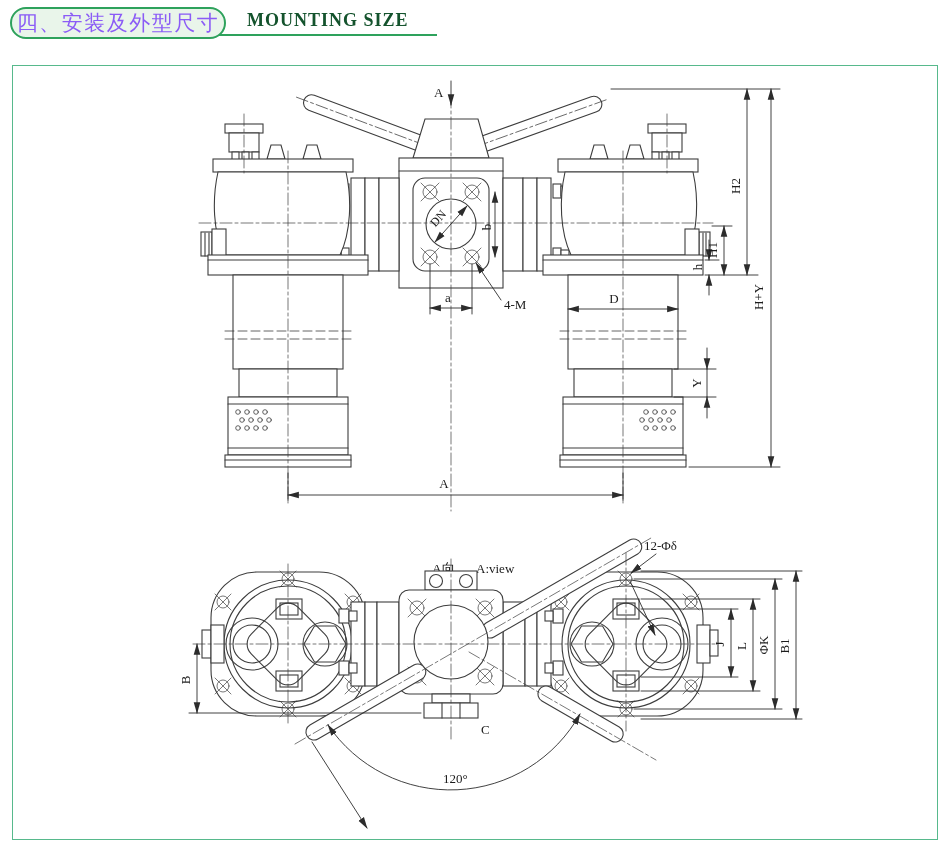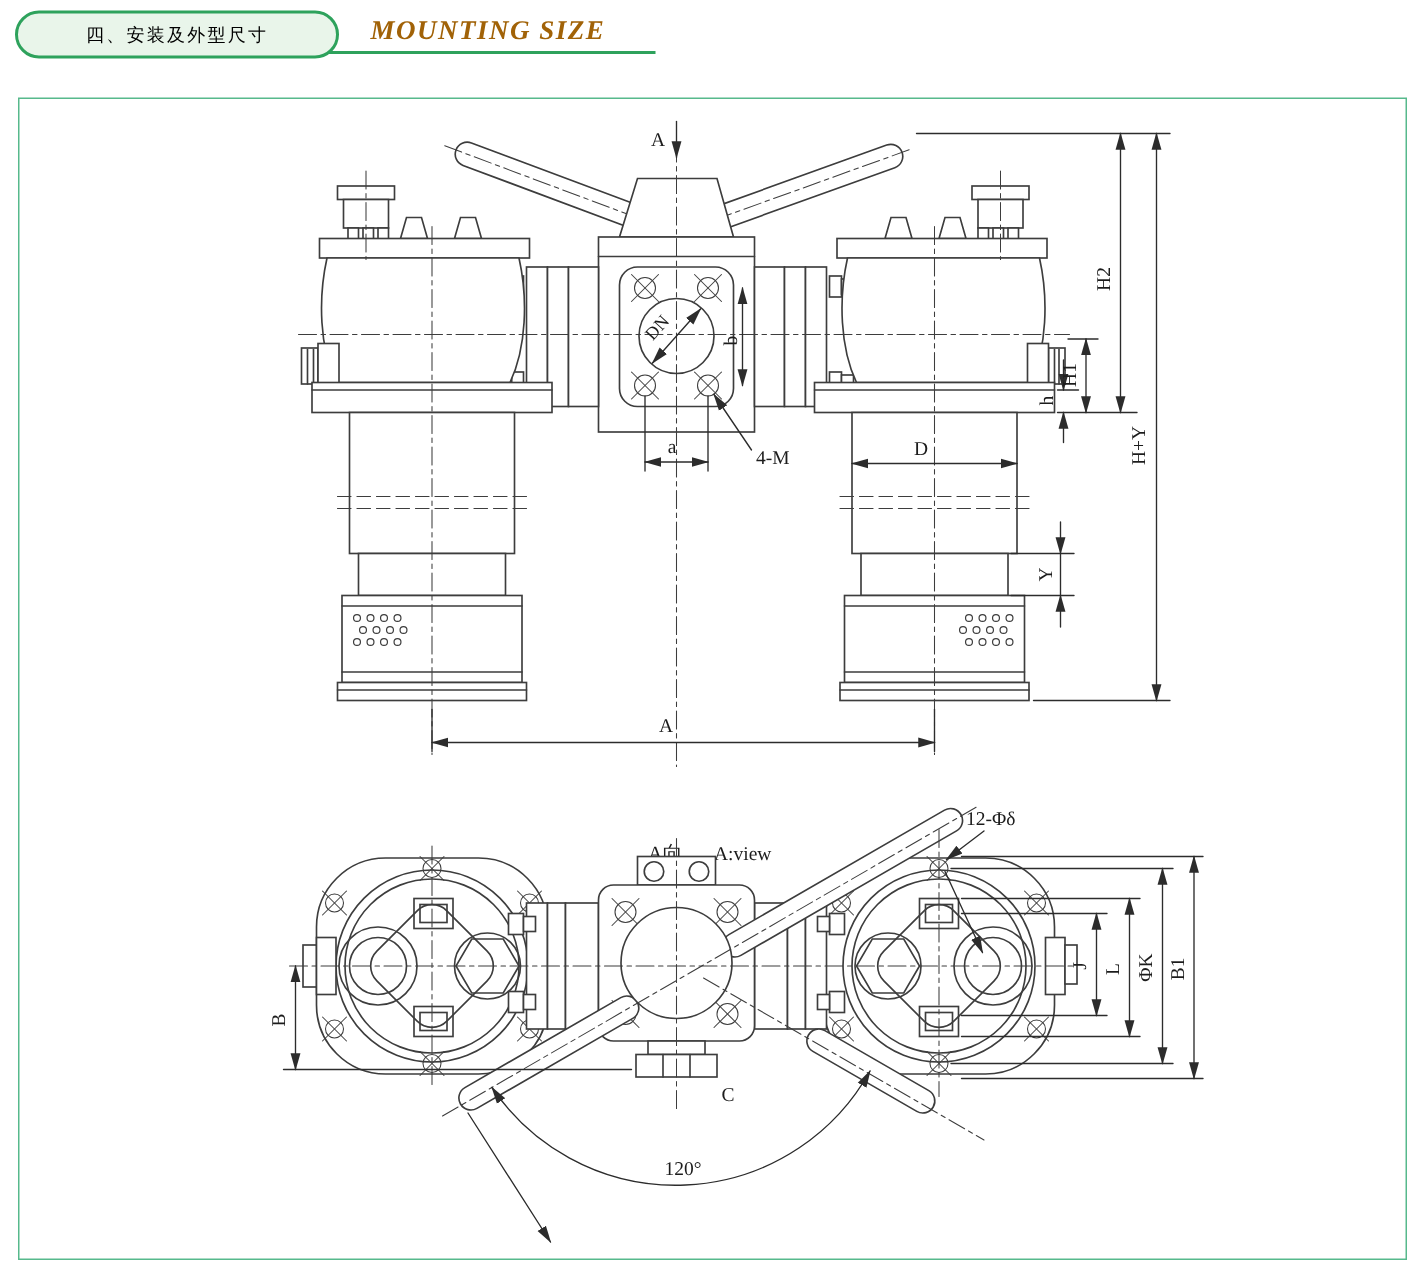--- a/index.html
+++ b/index.html
@@ -1,23 +1,23 @@
 <!DOCTYPE html>
 <html style="--accent: #2ea25c; --pillbg: #e9f5ea; --line: #3d3d3d;"><head>
 <meta charset="utf-8">
 <style>
   :root{ --accent:#2ea25c; --pillbg:#e9f5ea; --line:#3d3d3d; }
   html,body{margin:0;padding:0;background:#fff;}
   body{width:950px;height:858px;position:relative;font-family:"Liberation Sans",sans-serif;}
   .pill{position:absolute;left:10px;top:7px;width:212px;height:28px;border:2px solid var(--accent);
         border-radius:16px;background:var(--pillbg);display:flex;align-items:center;justify-content:center;
-        font-size:12px;letter-spacing:1.5px;color:#000000;z-index:2;}
+        font-size:21px;letter-spacing:1.5px;color:#8b5cf6;z-index:2;}
   .underline{position:absolute;left:72px;top:34px;width:365px;height:2px;background:var(--accent);z-index:1;}
   .title-en{position:absolute;left:247px;top:10px;font-family:"Liberation Serif",serif;font-weight:bold;
-        font-size:18px;letter-spacing:1px;color:#a16207;z-index:2;font-style:italic;}
+        font-size:18px;letter-spacing:1px;color:#14532d;z-index:2;}
   .frame{position:absolute;left:12px;top:65px;width:924px;height:773px;border:1px solid #57b98c;background:#fff;}
   svg{display:block;}
   .ol{stroke:var(--line);stroke-width:1.1;fill:none;stroke-linecap:round;}
   .wf{fill:#fff;}
   .thin{stroke-width:0.8;}
   .cl{stroke:var(--line);stroke-width:0.7;fill:none;stroke-dasharray:12 3 3 3;}
   .dsh{stroke:var(--line);stroke-width:0.8;fill:none;stroke-dasharray:9 4;}
   .dim{stroke:#2c2c2c;stroke-width:0.9;fill:none;}
   .t{font-family:"Liberation Serif",serif;font-size:13px;fill:#1c1c1c;stroke:none;}
   .ts{font-size:12px;}

